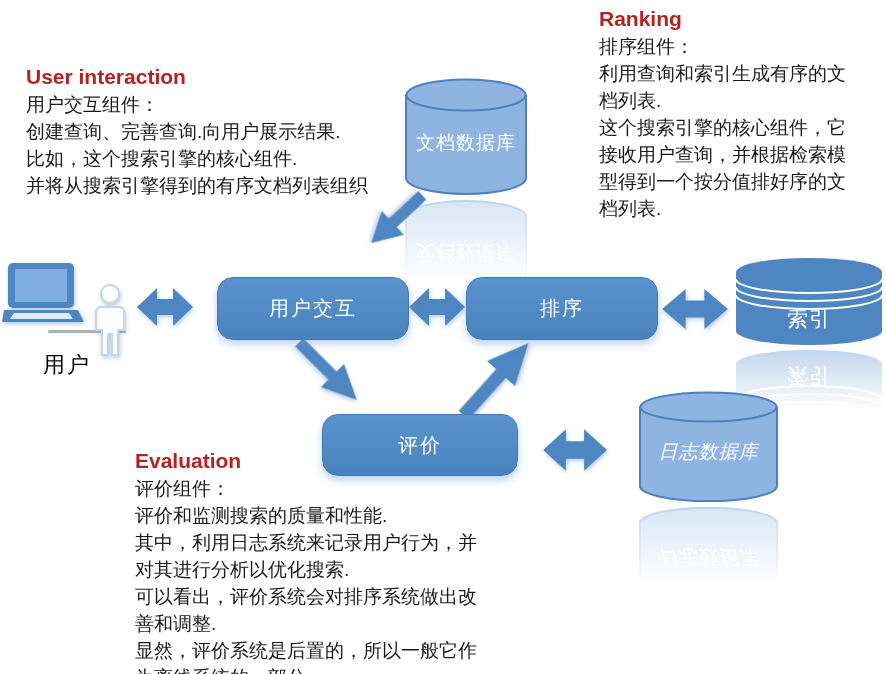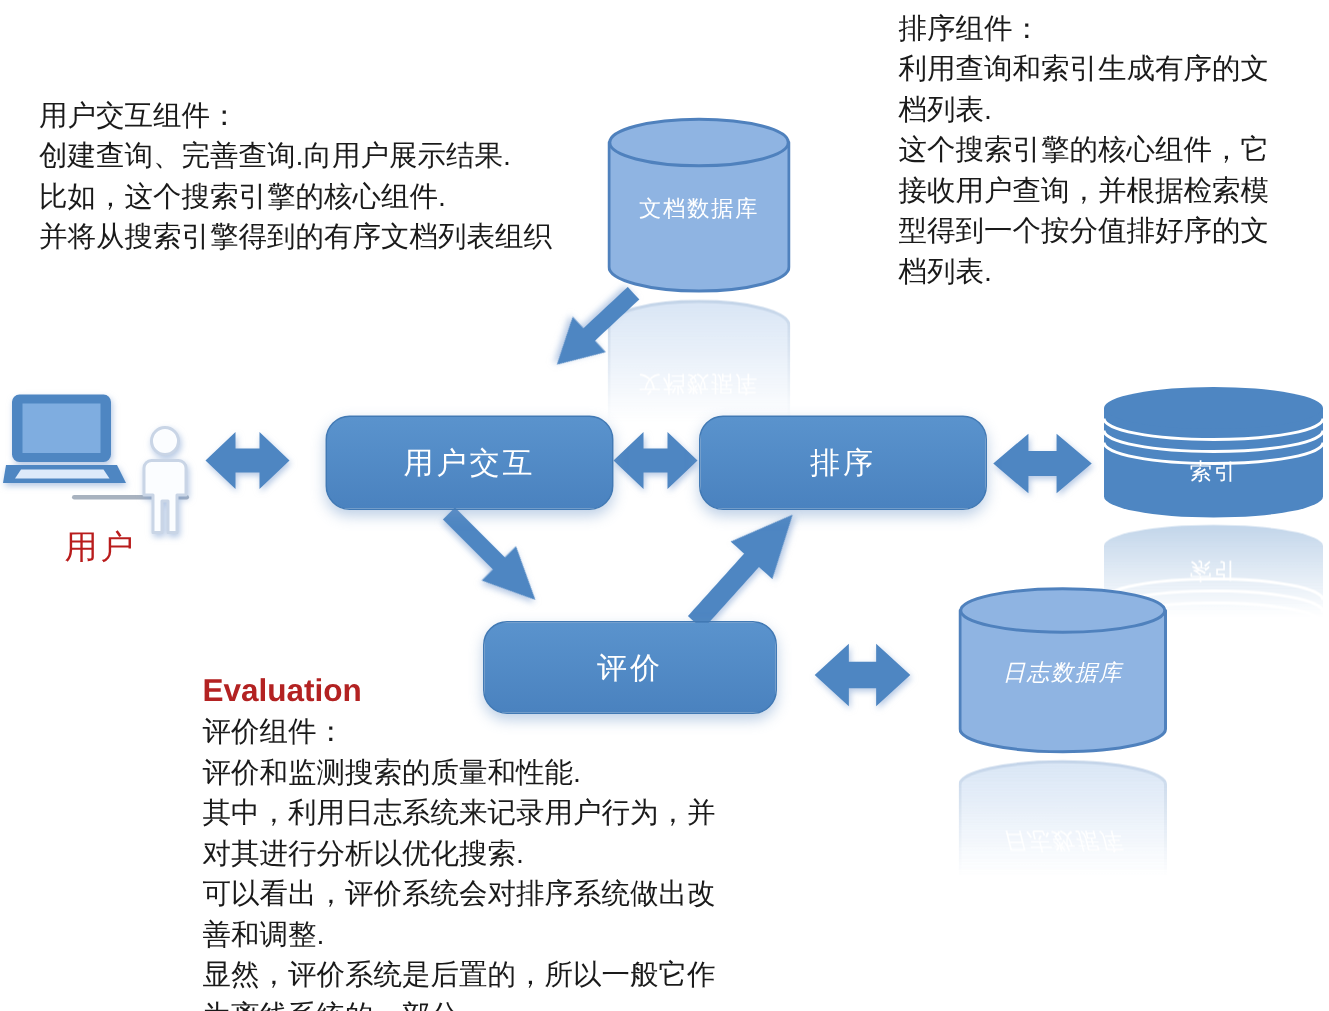--- a/index.html
+++ b/index.html
@@ -19,28 +19,28 @@
     box-shadow:0 4px 9px rgba(110,150,200,.45);
   }
   
   .cyl{
     position:absolute;
     -webkit-box-reflect: below 3px linear-gradient(to bottom, rgba(0,0,0,0) 30%, rgba(0,0,0,0.35) 100%);
   }
   .cyl svg{display:block;}
   .cyl-label{
     position:absolute;left:0;right:0;text-align:center;color:#ffffff;
-    font-size:15px;letter-spacing:1px;
+    font-size:19px;letter-spacing:1px;
   }
   
   .arrow{position:absolute;}
   .arrow svg{display:block;filter:drop-shadow(1px 2px 2px rgba(120,155,205,.55));}
   
   .deskline{position:absolute;background:#a8b2bf;border-radius:2px;}
-  .user-label{position:absolute;color:#b91c1c;font-size:22px;letter-spacing:2px;}
+  .user-label{position:absolute;color:#000000;font-size:22px;letter-spacing:2px;}
 </style>
 </head>
 <body>
 
 <div id="canvas">
 
   <div class="cyl" style="left:405px;top:78px;width:122px;height:118px;">
     <svg width="122" height="118" viewBox="0 0 122 118">
       <path d="M1,17 L1,100 A60,16 0 0 0 121,100 L121,17 Z" fill="#8fb4e2" stroke="#4f81bd" stroke-width="2" stroke-linejoin="round"></path>
       <ellipse cx="61" cy="17" rx="59.5" ry="15.5" fill="#8fb4e2" stroke="#4f81bd" stroke-width="2"></ellipse>
@@ -49,21 +49,21 @@
   </div>
 
   <div class="cyl" style="left:735px;top:257px;width:148px;height:89px;">
     <svg width="148" height="89" viewBox="0 0 148 89">
       <path d="M1,15 L1,74 A73,14 0 0 0 147,74 L147,15 Z" fill="#4e86c2"></path>
       <ellipse cx="74" cy="15" rx="73" ry="14" fill="#4e86c2"></ellipse>
       <path d="M1,22 A73,14 0 0 0 147,22" fill="none" stroke="#ffffff" stroke-width="2"></path>
       <path d="M1,30 A73,14 0 0 0 147,30" fill="none" stroke="#ffffff" stroke-width="2"></path>
       <path d="M1,38 A73,14 0 0 0 147,38" fill="none" stroke="#ffffff" stroke-width="2"></path>
     </svg>
-    <div class="cyl-label" style="top:48px;font-size:15px;">索引</div>
+    <div class="cyl-label" style="top:48px;font-size:21px;">索引</div>
   </div>
 
   <div class="cyl" style="left:639px;top:391px;width:139px;height:112px;">
     <svg width="139" height="112" viewBox="0 0 139 112">
       <path d="M1,16 L1,95 A68,15 0 0 0 138,95 L138,16 Z" fill="#8fb4e2" stroke="#4f81bd" stroke-width="2" stroke-linejoin="round"></path>
       <ellipse cx="69.5" cy="16" rx="68" ry="14.5" fill="#8fb4e2" stroke="#4f81bd" stroke-width="2"></ellipse>
     </svg>
     <div class="cyl-label" style="top:48px;font-style:italic;">日志数据库</div>
   </div>
 
@@ -135,27 +135,29 @@
 
   <div class="flowbox" style="left:466px;top:277px;width:190px;height:61px;">
     <span>排序</span>
   </div>
 
   <div class="flowbox" style="left:322px;top:414px;width:194px;height:60px;">
     <span>评价</span>
   </div>
 
   <div class="textblock" style="left:26px;top:64px;">
+    <div class="heading">User interaction</div>
     <div>用户交互组件：</div>
     <div>创建查询、完善查询.向用户展示结果.</div>
     <div>比如，这个搜索引擎的核心组件.</div>
     <div>并将从搜索引擎得到的有序文档列表组织</div>
   </div>
 
   <div class="textblock" style="left:599px;top:6px;">
+    <div class="heading">Ranking</div>
     <div>排序组件：</div>
     <div>利用查询和索引生成有序的文</div>
     <div>档列表.</div>
     <div>这个搜索引擎的核心组件，它</div>
     <div>接收用户查询，并根据检索模</div>
     <div>型得到一个按分值排好序的文</div>
     <div>档列表.</div>
   </div>
 
   <div class="textblock" style="left:135px;top:448px;">

